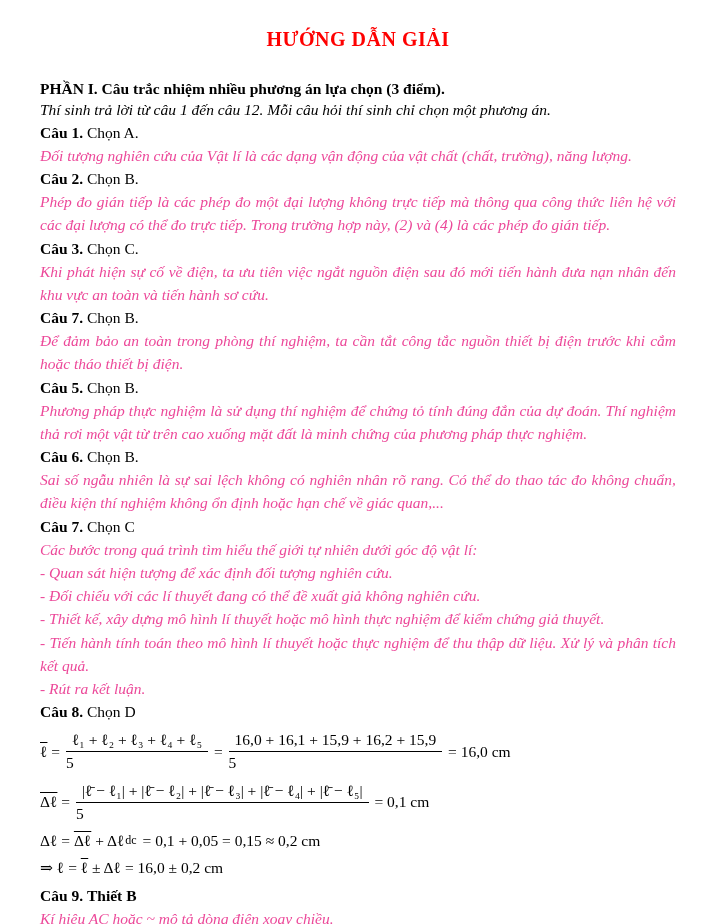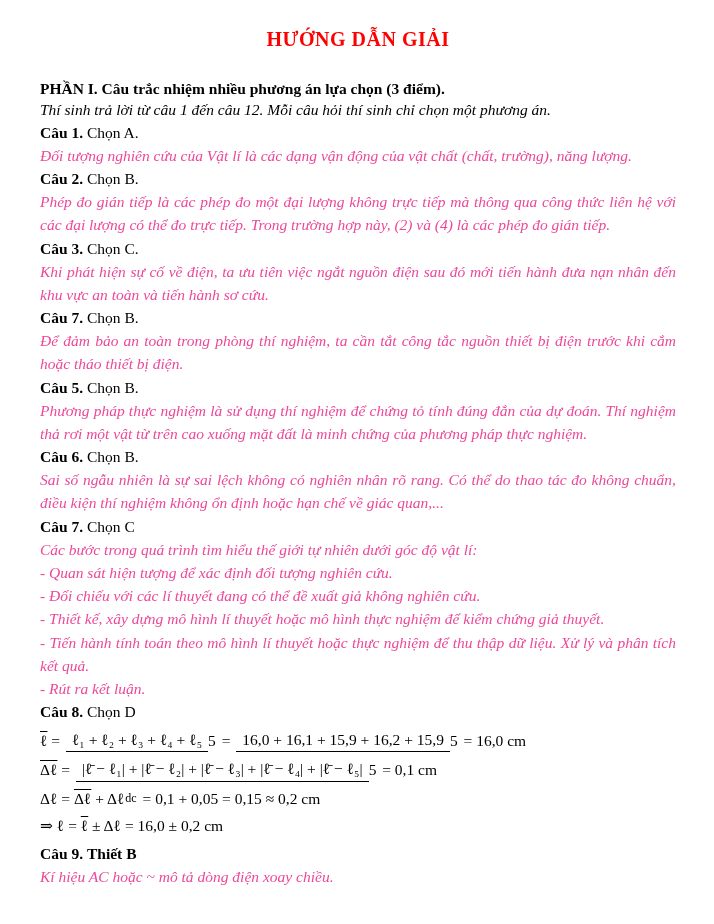--- a/index.html
+++ b/index.html
@@ -40,20 +40,21 @@
   
   .formula {
     display: flex;
     align-items: center;
     margin: 7px 0;
     line-height: 1.3;
   }
   .formula .pre { white-space: pre; }
   .frac {
     display: inline-flex;
+    flex-direction: column;
     margin: 0 2px;
   }
   .frac .num { border-bottom: 1.2px solid #000; padding: 0 6px 1px 6px; }
   .frac .den { padding-top: 1px; }
   .ov { text-decoration: overline; }
   .subscript {
     font-size: 12px;
     align-self: flex-end;
     margin: 0 2px 2px 1px;
   }

